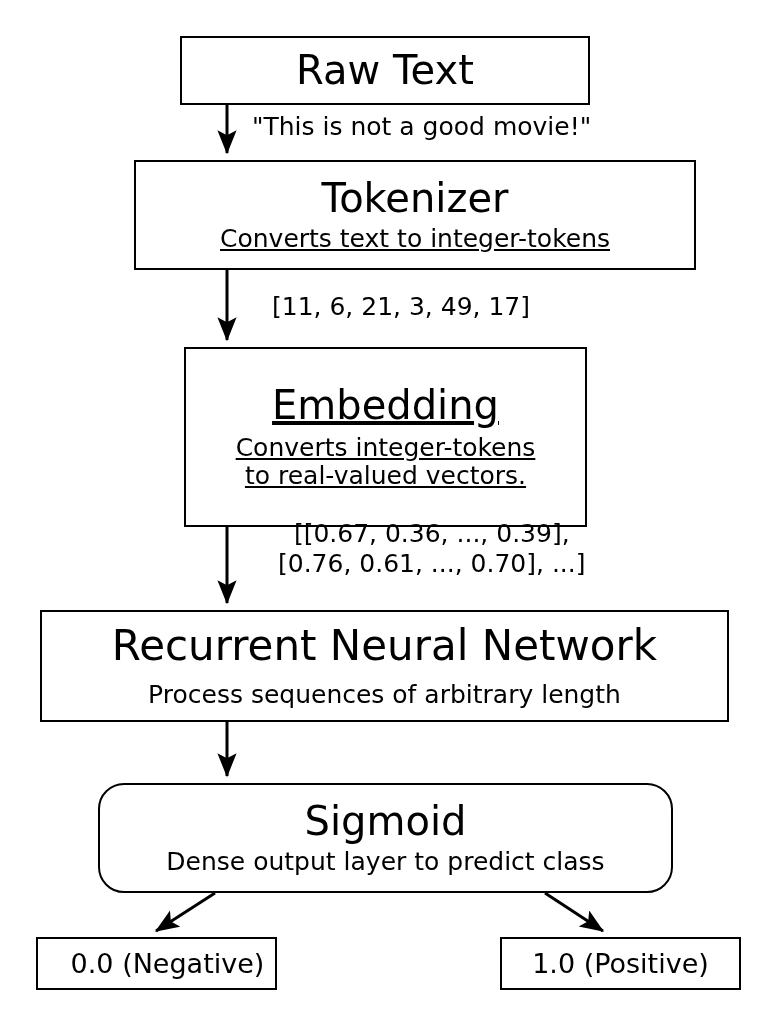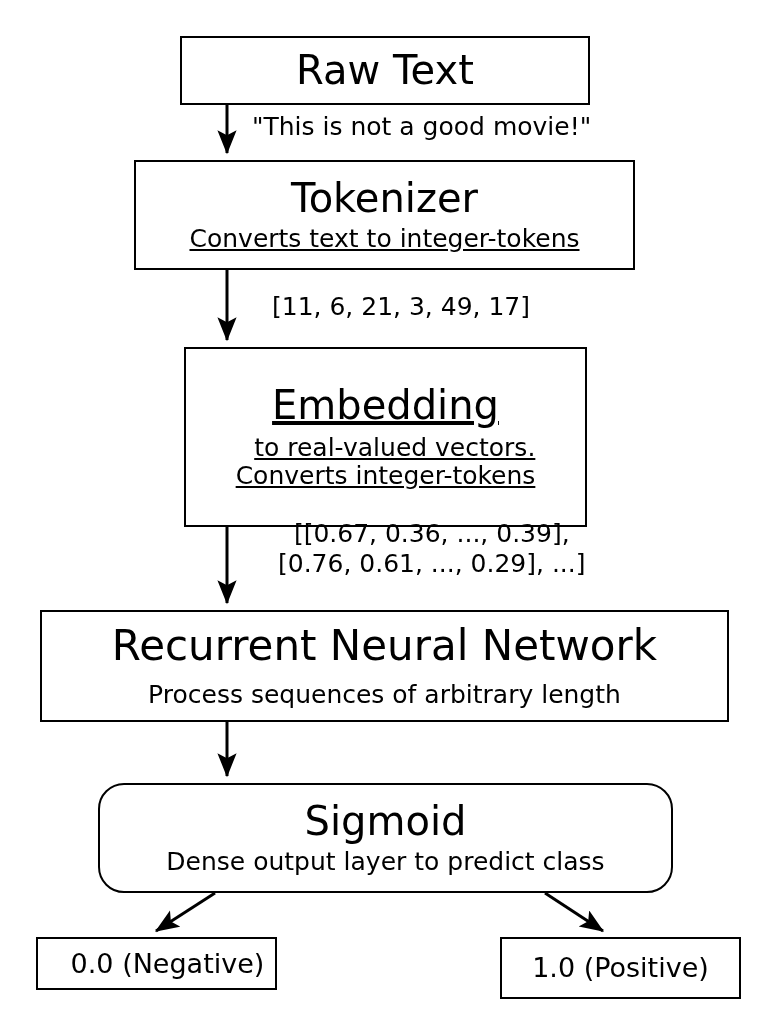--- a/index.html
+++ b/index.html
@@ -22,21 +22,21 @@
   
   .node {
     position: absolute;
     box-sizing: border-box;
     border: 2px solid #000000;
     background: #ffffff;
     display: flex;
     flex-direction: column;
     align-items: center;
     justify-content: center;
-    text-align: right;
+    text-align: center;
     line-height: 1.0;
   }
   .node .title {
     display: block;
     white-space: nowrap;
     line-height: 1.08;
   }
   .node .subtitle {
     display: block;
     white-space: nowrap;
@@ -48,21 +48,21 @@
     line-height: 1.12;
   }
 
   
   #node-raw-text {
     left: 180px; top: 36px; width: 410px; height: 69px;
   }
   #node-raw-text .title { font-size: 40px; }
 
   #node-tokenizer {
-    left: 134px; top: 160px; width: 501px; height: 110px;
+    left: 134px; top: 160px; width: 562px; height: 110px;
   }
   #node-tokenizer .title { font-size: 40px; }
   #node-tokenizer .subtitle { font-size: 25px; margin-top: 4px; text-decoration: underline; }
 
   #node-embedding {
     left: 184px; top: 347px; width: 403px; height: 180px; text-decoration: underline;
   }
   #node-embedding .title { font-size: 40px; }
   #node-embedding .subtitle { font-size: 25px; margin-top: 6px; }
 
@@ -75,21 +75,21 @@
   #node-sigmoid {
     left: 98px; top: 783px; width: 575px; height: 110px; border-radius: 26px;
   }
   #node-sigmoid .title { font-size: 40px; }
   #node-sigmoid .subtitle { font-size: 25px; margin-top: 4px; }
 
   #node-output-negative {
     left: 36px; top: 937px; width: 241px; height: 53px; padding-left: 22px;
   }
   #node-output-positive {
-    left: 500px; top: 937px; width: 241px; height: 62px;
+    left: 500px; top: 937px; width: 241px; height: 53px;
   }
   #node-output-negative .title,
   #node-output-positive .title { font-size: 27px; }
 
   
   .edge-label {
     position: absolute;
     font-size: 25px;
     line-height: 1.2;
     white-space: nowrap;
@@ -138,22 +138,22 @@
   </div>
 
   <div class="node" id="node-tokenizer">
     <span class="title">Tokenizer</span>
     <span class="subtitle">Converts text to integer-tokens</span>
   </div>
 
   <div class="node" id="node-embedding">
     <span class="title">Embedding</span>
     <span class="subtitle">
+      <span class="subtitle-line">Converts integer-tokens</span>
       <span class="subtitle-line">to real-valued vectors.</span>
-      <span class="subtitle-line">Converts integer-tokens</span>
     </span>
   </div>
 
   <div class="node" id="node-rnn">
     <span class="title">Recurrent Neural Network</span>
     <span class="subtitle">Process sequences of arbitrary length</span>
   </div>
 
   <div class="node" id="node-sigmoid">
     <span class="title">Sigmoid</span>
@@ -167,16 +167,16 @@
   <div class="node" id="node-output-positive">
     <span class="title">1.0 (Positive)</span>
   </div>
 
   <div class="edge-label" id="label-raw-to-tokenizer">"This is not a good movie!"</div>
 
   <div class="edge-label" id="label-tokenizer-to-embedding">[11, 6, 21, 3, 49, 17]</div>
 
   <div class="edge-label" id="label-embedding-to-rnn">
     <div>[[0.67, 0.36, ..., 0.39],</div>
-    <div>[0.76, 0.61, ..., 0.29], ...]</div>
+    <div>[0.76, 0.61, ..., 0.70], ...]</div>
   </div>
 
 </div>
 
 </body></html>

